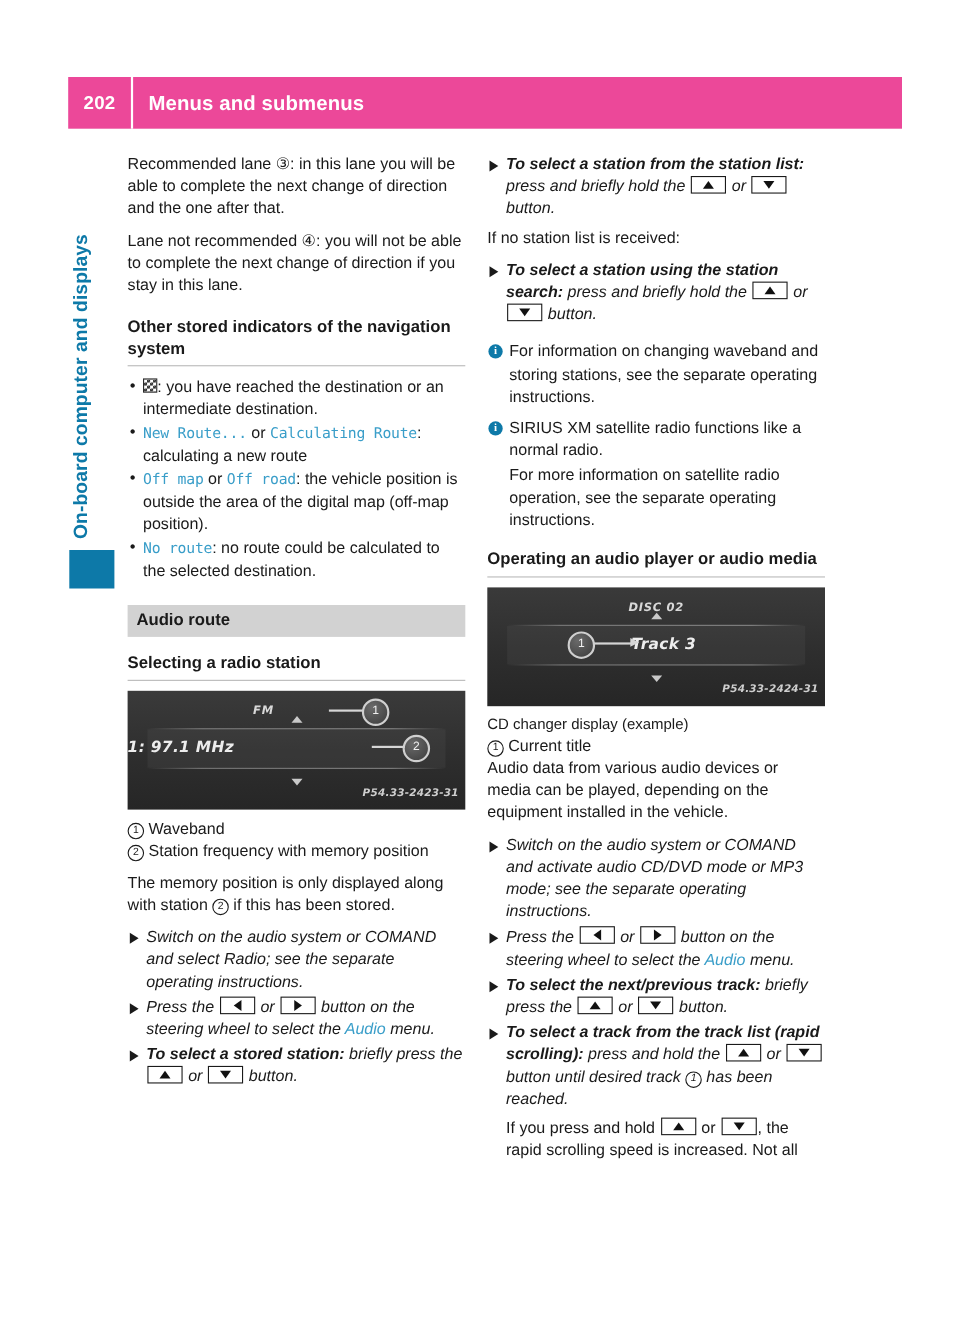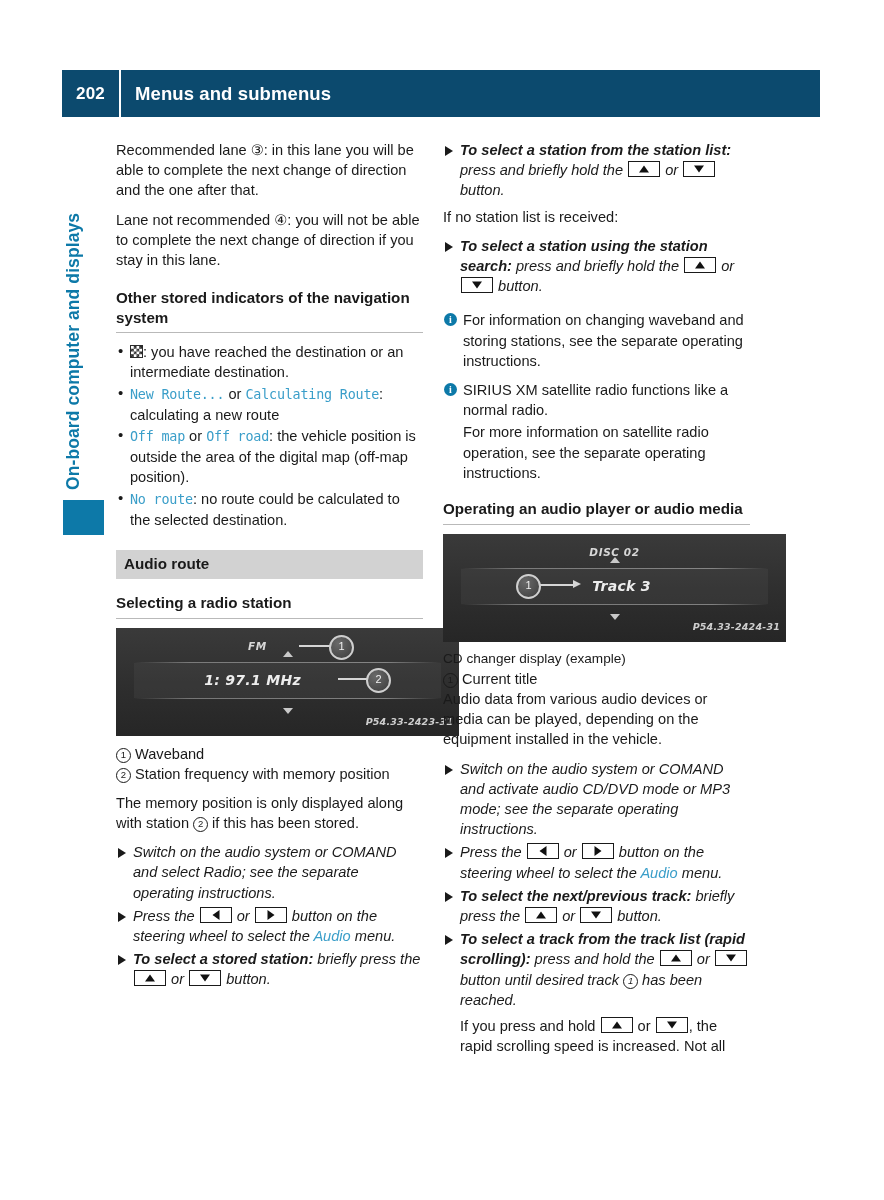--- a/index.html
+++ b/index.html
@@ -16,21 +16,21 @@
     overflow: hidden;
   }
 
   
   .header {
     position: absolute;
     left: 62px;
     top: 70px;
     width: 758px;
     height: 47px;
-    background: #0c4a6e;
+    background: #ec4899;
     display: flex;
     align-items: center;
   }
   .header-pagenum {
     width: 57px;
     text-align: center;
     color: #ffffff;
     font-size: 17px;
     font-weight: bold;
     letter-spacing: .2px;
@@ -222,21 +222,20 @@
 
   
   .display {
     position: relative;
     width: 307px;
     height: 108px;
     background: linear-gradient(180deg, #3a3a3a 0%, #343434 28%, #2e2e2e 55%, #262626 100%);
     margin: 6px 0 8px 0;
     overflow: hidden;
     font-family: "DejaVu Sans", sans-serif;
-    padding-left: 36px;
   }
   .display .band {
     position: absolute;
     left: 18px; right: 18px;
     height: 1px;
     background: linear-gradient(90deg, rgba(255,255,255,0) 0%, rgba(255,255,255,.35) 18%, rgba(255,255,255,.4) 82%, rgba(255,255,255,0) 100%);
   }
   .display .band.b1 { top: 34px; }
   .display .band.b2 { top: 70px; }
   .display .rowbg {
@@ -251,21 +250,21 @@
     text-align: center;
     color: #d8d8d8;
     font-size: 10.5px;
     font-style: italic;
     font-weight: bold;
     letter-spacing: .6px;
   }
   .disp-main {
     position: absolute;
     top: 42px; left: 0; right: 0;
-    text-align: center;
+    text-align: left;
     color: #ededed;
     font-size: 14px;
     font-style: italic;
     font-weight: bold;
     letter-spacing: .3px;
   }
   .disp-main.left-shift { text-align: center; padding-left: 14px; }
   .arrow-up, .arrow-dn {
     position: absolute;
     left: 50%;

